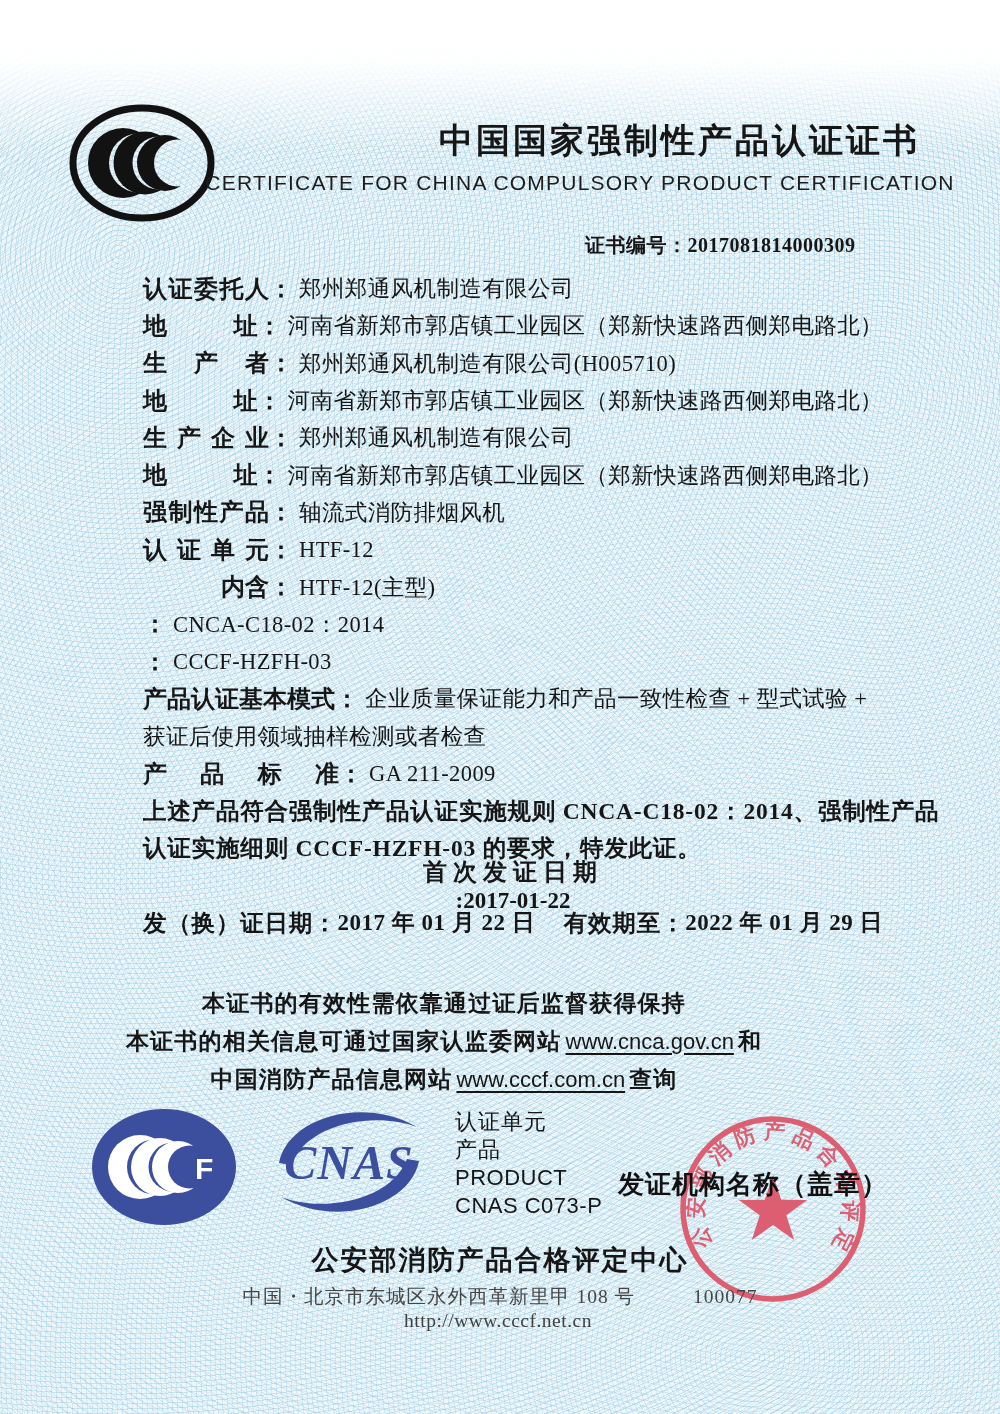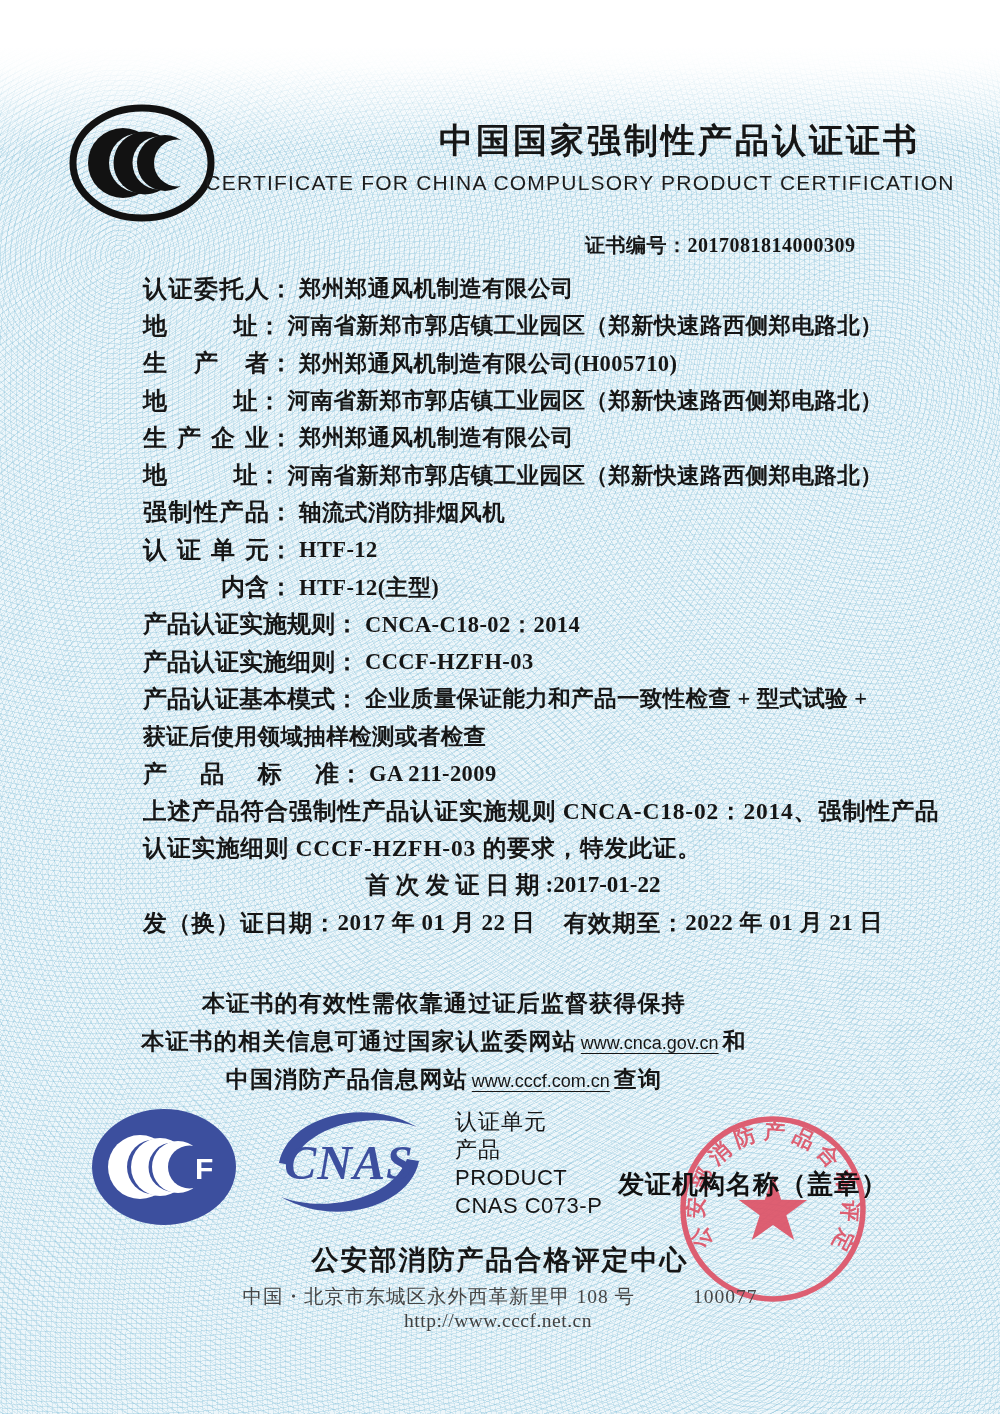--- a/index.html
+++ b/index.html
@@ -23,34 +23,34 @@
             font-family:"Liberation Sans","DejaVu Sans",sans-serif;color:#1d1d1d;}
   .certno{left:585px;top:232px;font-size:20px;font-weight:600;letter-spacing:.5px;}
   
   .rows{left:143px;top:270px;width:740px;}
   .row{display:flex;align-items:center;height:37.3px;white-space:nowrap;}
   .lb{display:inline-block;width:126px;font-weight:700;font-size:24px;text-align:justify;text-align-last:justify;}
   .lb-r{display:inline-block;width:126px;font-weight:700;font-size:24px;text-align:right;}
   .lbw{font-weight:700;font-size:24px;}
   .lbw-just{display:inline-block;width:196px;font-weight:700;font-size:24px;text-align:justify;text-align-last:justify;}
   .cl{font-weight:700;font-size:24px;}
-  .val{font-size:22.5px;margin-left:6px;letter-spacing:.4px;font-weight:bold;}
+  .val{font-size:22.5px;margin-left:6px;letter-spacing:.4px;}
   .plainv{margin-left:0;}
   .bold-line{font-weight:700;font-size:23.5px;letter-spacing:.8px;}
-  .row-center{justify-content:center;}
+  .row-center{justify-content:center;flex-direction:column;}
   .lb16{font-weight:700;font-size:24px;letter-spacing:6px;}
   .val16{font-weight:700;font-size:23px;}
   .gap36{display:inline-block;width:36px;}
   .dateval{font-weight:700;font-size:23px;letter-spacing:.5px;}
   
   .notice{left:0;width:888px;text-align:center;font-size:23px;font-weight:600;letter-spacing:1.2px;}
   .n1{top:988px;}
   .n2{top:1026px;}
   .n3{top:1064px;}
-  .urltxt{font-family:"Liberation Sans","DejaVu Sans",sans-serif;font-weight:400;font-size:18px;
+  .urltxt{font-family:"Liberation Sans","DejaVu Sans",sans-serif;font-weight:400;font-size:22px;
           text-decoration:underline;text-underline-offset:4px;letter-spacing:0;margin:0 4px;}
   
   .cccf-logo{left:88px;top:1104px;width:152px;height:126px;}
   .cnas-logo{left:263px;top:1103px;width:172px;height:120px;}
   .accred{left:455px;top:1108px;font-size:22px;line-height:28px;letter-spacing:1px;}
   .accred .en{font-family:Liberation Sans, sans-serif;letter-spacing:.5px;}
   
   .seal{left:676px;top:1112px;width:194px;height:194px;opacity:.93;}
   .seal-overlay{left:618px;top:1167px;font-size:26px;font-weight:700;letter-spacing:1px;color:#111;}
   
@@ -129,26 +129,24 @@
         <span class="lb">认证单元</span>
         <span class="cl">：</span>
         <span class="val">HTF-12</span>
       </div>
     <div class="row">
         <span class="lb-r">内含</span>
         <span class="cl">：</span>
         <span class="val">HTF-12(主型)</span>
       </div>
     <div class="row">
-        <span class="lbw">产品认证实施规则</span>
         <span class="cl"> ：</span>
         <span class="val">CNCA-C18-02：2014</span>
       </div>
     <div class="row">
-        <span class="lbw">产品认证实施细则</span>
         <span class="cl"> ：</span>
         <span class="val">CCCF-HZFH-03</span>
       </div>
     <div class="row">
         <span class="lbw">产品认证基本模式</span>
         <span class="cl">：</span>
         <span class="val">企业质量保证能力和产品一致性检查 + 型式试验 +</span>
       </div>
     <div class="row">
         <span class="val plainv">获证后使用领域抽样检测或者检查</span>
@@ -166,21 +164,21 @@
       </div>
     <div class="row row-center">
         <span class="lb16">首次发证日期</span>
         <span class="val16">:2017-01-22</span>
       </div>
     <div class="row">
         <span class="bold-line">发（换）证日期：</span>
         <span class="dateval">2017 年 01 月 22 日</span>
         <span class="gap36"></span>
         <span class="bold-line">有效期至：</span>
-        <span class="dateval">2022 年 01 月 21 日</span>
+        <span class="dateval">2022 年 01 月 29 日</span>
       </div>
   </div>
 
   <div class="abs notice n1">本证书的有效性需依靠通过证后监督获得保持</div>
   <div class="abs notice n2"><span>本证书的相关信息可通过国家认监委网站</span><span class="urltxt">www.cnca.gov.cn</span><span>和</span></div>
   <div class="abs notice n3"><span>中国消防产品信息网站</span><span class="urltxt">www.cccf.com.cn</span><span>查询</span></div>
 
   <svg class="abs cccf-logo" viewBox="0 0 152 124">
     <defs>
       <mask id="f1">

